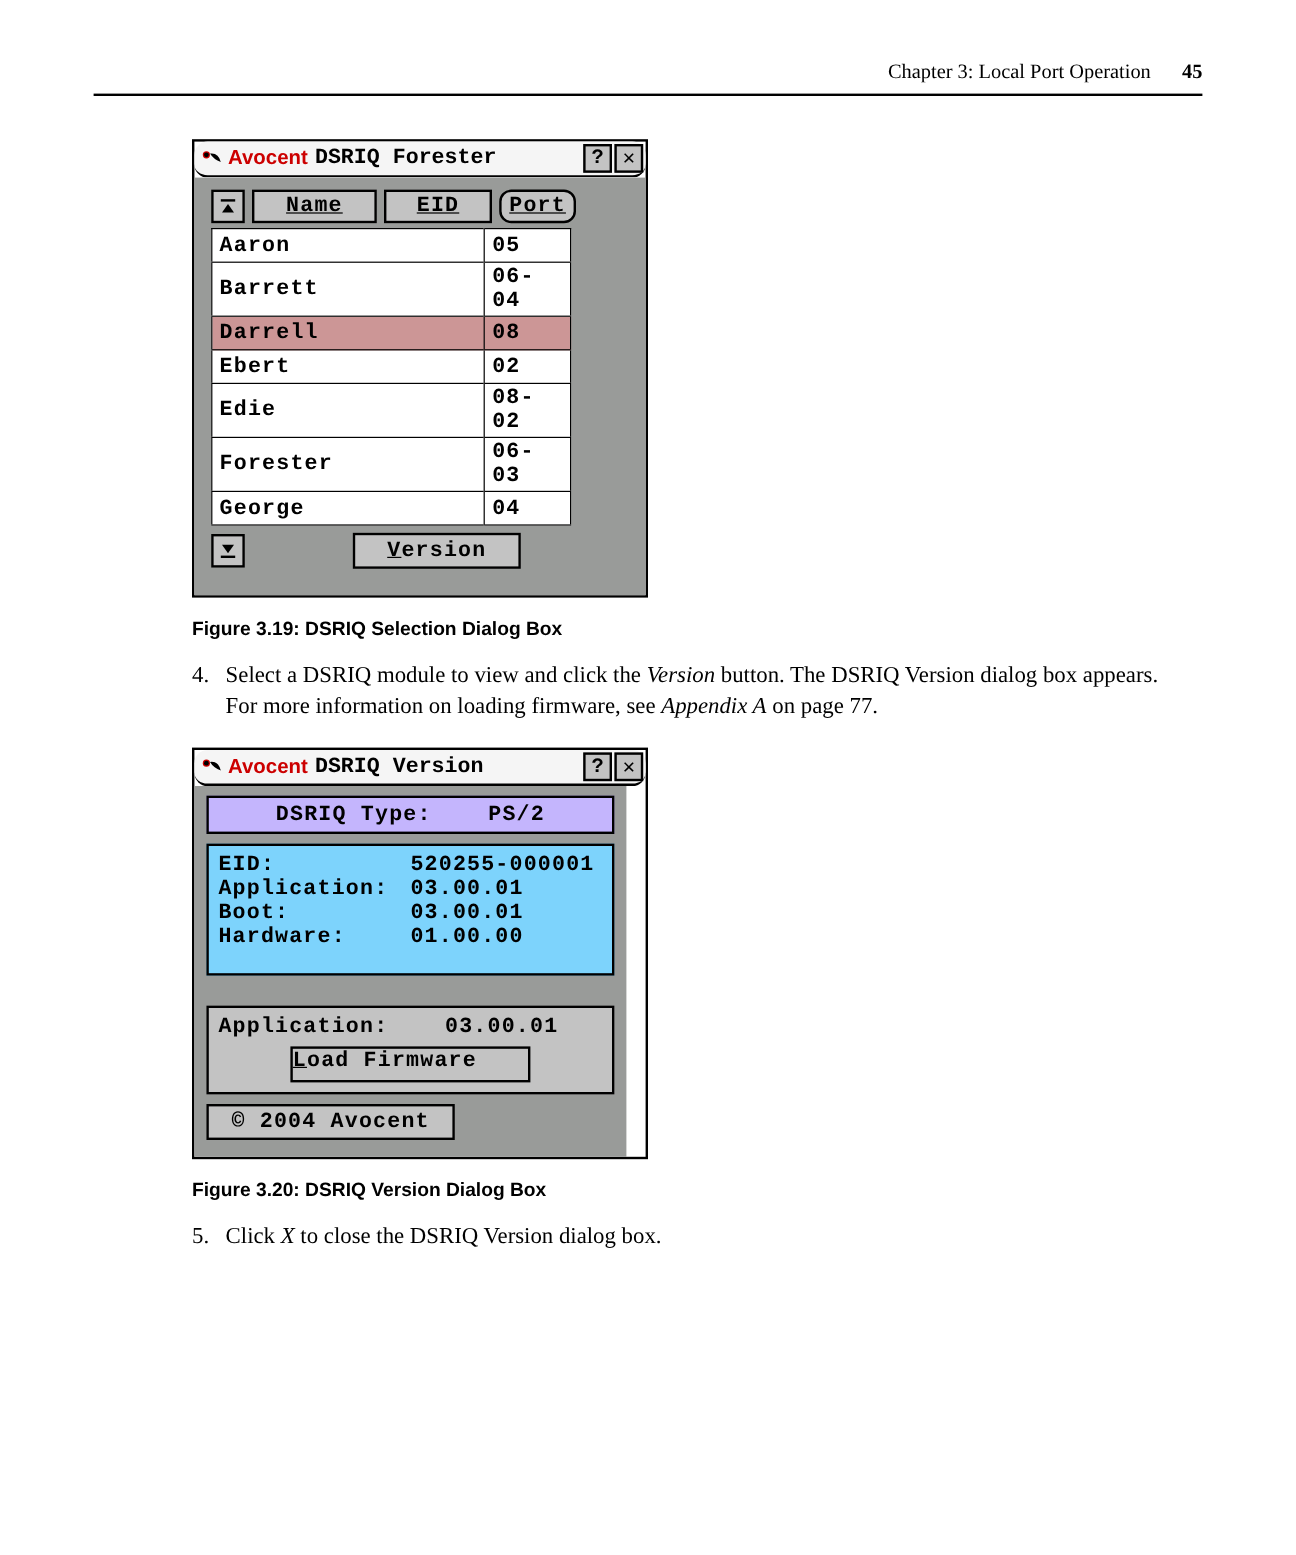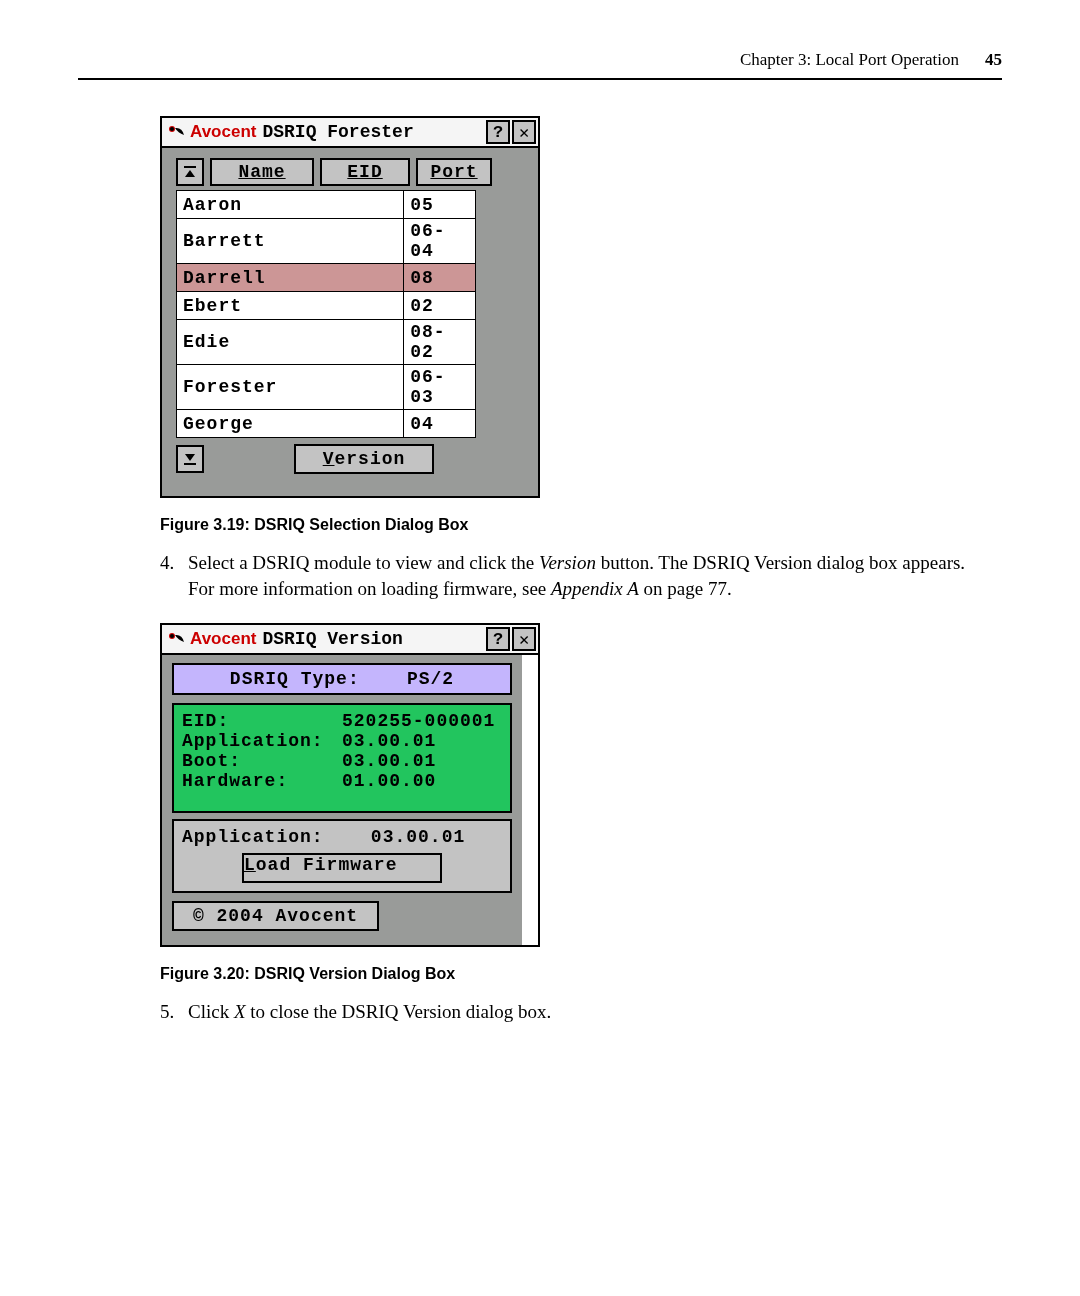--- a/index.html
+++ b/index.html
@@ -34,20 +34,21 @@
     border: 2px solid #000;
     display: inline-block;
     vertical-align: top;
   }
   .dialog-title {
     display: flex;
     align-items: center;
     background: #f5f5f5;
     min-height: 30px;
     border-bottom: 2px solid #000;
+    border-radius: 11px;
   }
   .dialog-title .logo {
     display: inline-flex;
     align-items: center;
     padding: 2px 4px;
   }
   .dialog-title .logo svg { display: block; }
   .dialog-title .brandtext {
     font-family: Arial, sans-serif;
     font-weight: 900;
@@ -86,41 +87,41 @@
     border: 2px solid #000;
     background: #c3c3c3;
     display: inline-flex;
     align-items: center;
     justify-content: center;
     height: 28px;
   }
   .hdr-scroll { width: 28px; }
   .hdr-name  { width: 104px; }
   .hdr-eid   { width: 90px; }
-  .hdr-port  { width: 76px; }
+  .hdr-port  { width: 64px; border-radius: 10px; }
   .sel-table {
     border: 1.5px solid #000;
     background: #fff;
     width: 300px;          
     margin-left: 0;
     border-collapse: collapse;
   }
   .sel-table tr { border-bottom: 1.5px solid #000; height: 28px; }
   .sel-table td { padding: 2px 6px; }
   .sel-table td.name { width: 228px; border-right: 1.5px solid #000; }
   .sel-table td.port { width: 72px; }
   .sel-table tr.sel td { background: #cc9696; }
   .sel-footer { display: flex; align-items: center; margin-top: 6px; gap: 90px; }
   .sel-footer .scrolldown { width: 28px; height: 28px; border: 2px solid #000; background: #c3c3c3; display: flex; align-items: center; justify-content: center; }
   .version-btn { width: 140px; height: 30px; }
 
   
   .ver-body { width: 360px; padding: 8px 10px 14px; }
   .ver-type  { border: 2px solid #000; background: #c4b5fd; padding: 4px 8px; margin-bottom: 8px; text-align: center; }
-  .ver-info  { border: 2px solid #000; background: #22c55e; padding: 6px 8px 20px; margin-bottom: 6px; }
+  .ver-info  { border: 2px solid #000; background: #7dd3fc; padding: 6px 8px 20px; margin-bottom: 25px; }
   .ver-info .row { display: flex; }
   .ver-info .row .lbl { width: 160px; }
   .ver-fw    { border: 2px solid #000; background: #c3c3c3; padding: 6px 8px 8px; margin-bottom: 8px; text-align: left; }
   .ver-fw .fw-title { text-align: center; margin-bottom: 2px; }
   .ver-fw .fw-app   { margin-bottom: 6px; }
   .loadfw-btn { display: block; margin: 0 auto; width: 200px; height: 30px; }
   .copyright-btn { width: 207px; height: 30px; }
 
   
   .caption {

